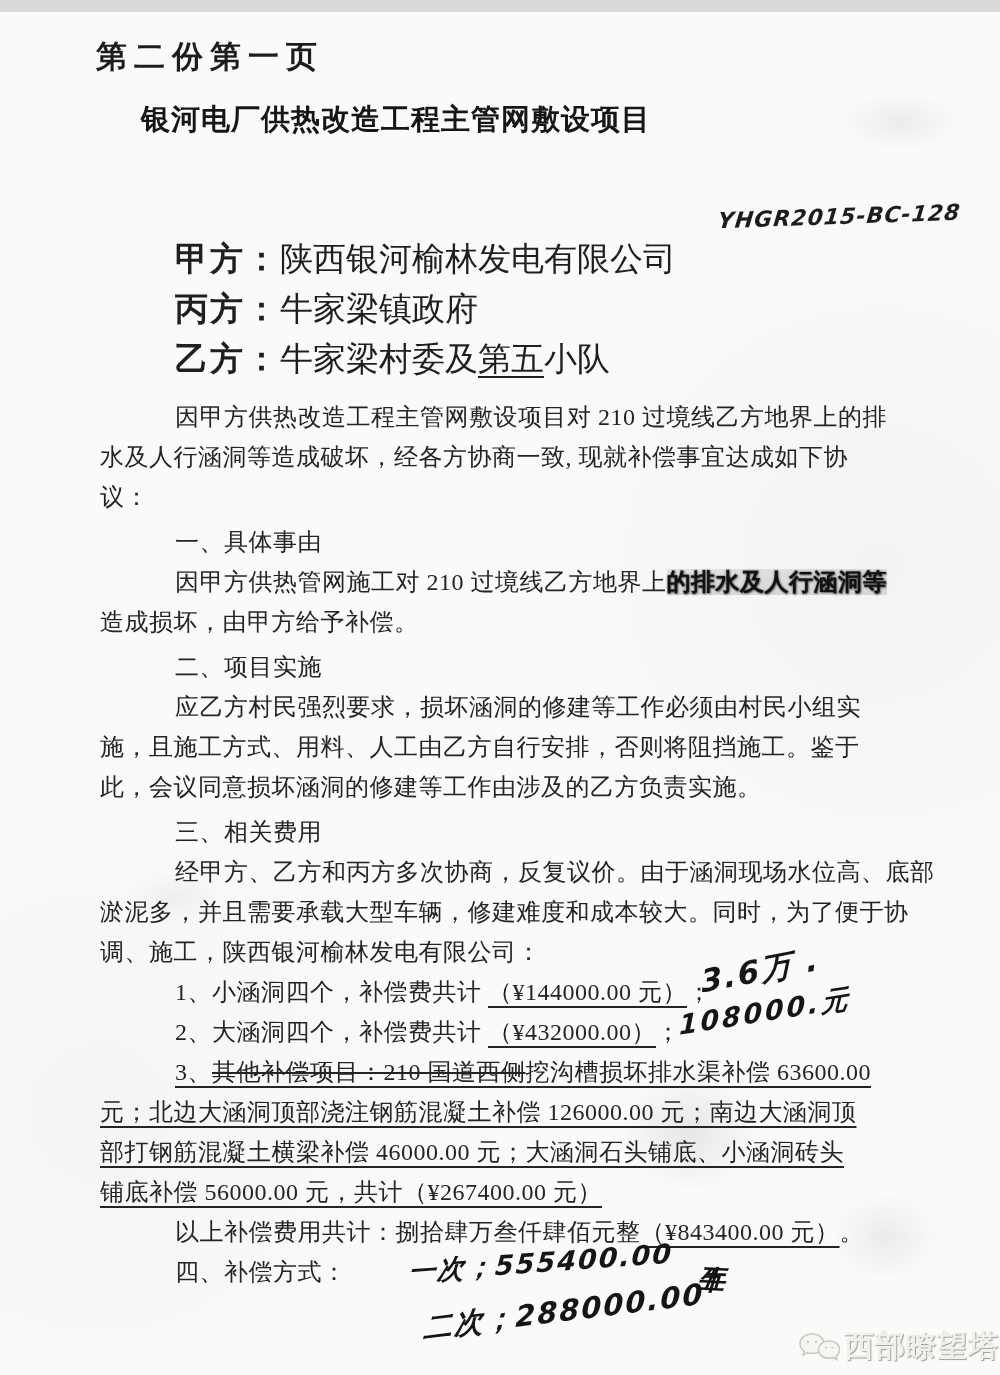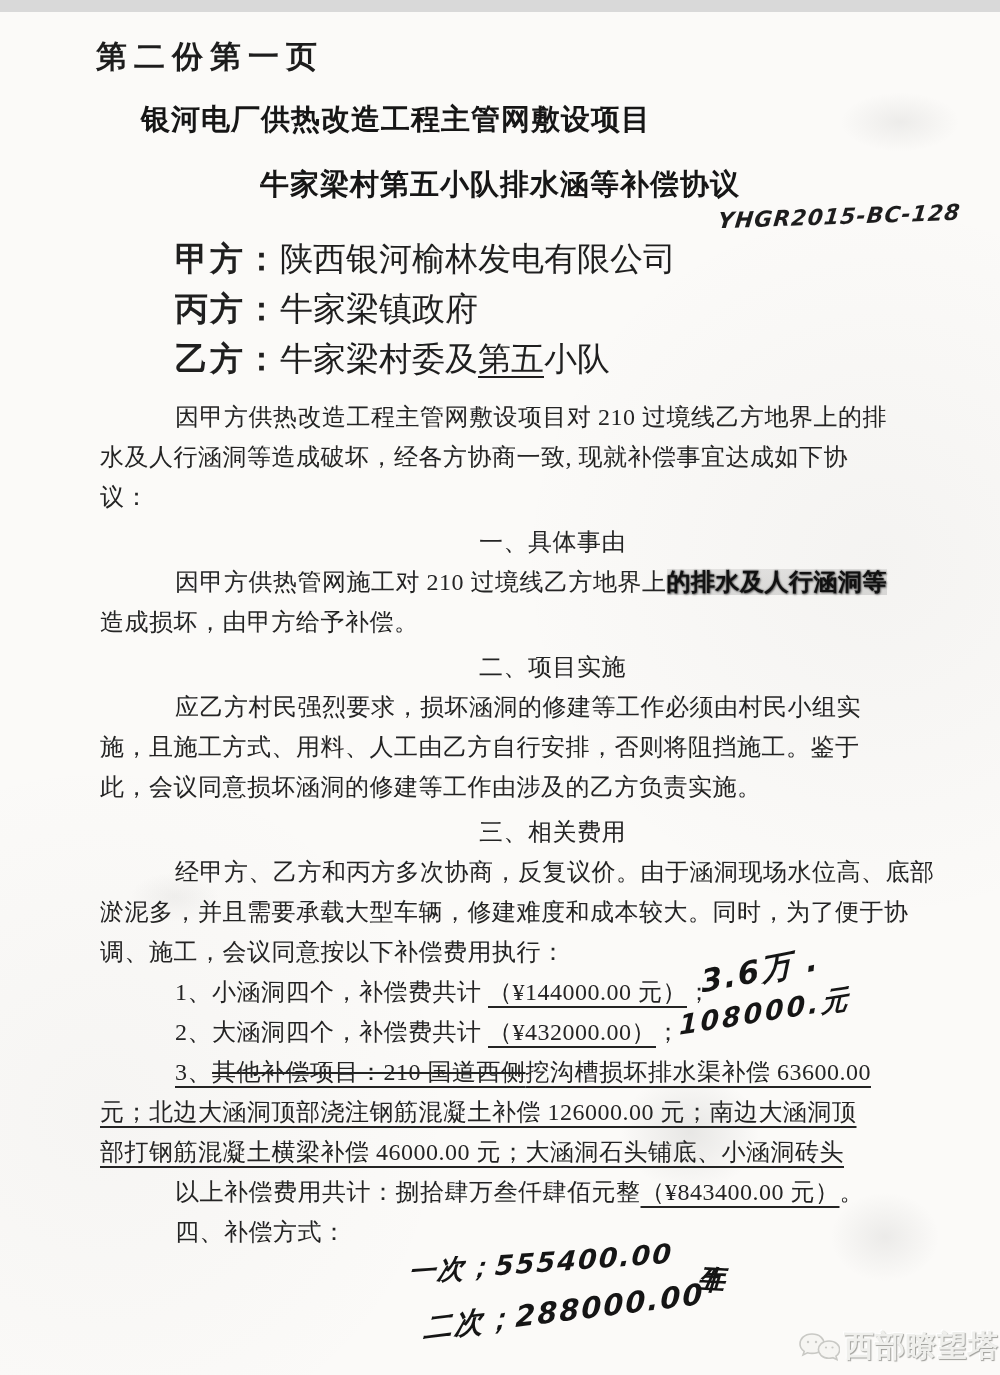--- a/index.html
+++ b/index.html
@@ -38,21 +38,21 @@
     font-size:22px;transform:rotate(-2deg) skewX(-8deg);
     font-weight:600;color:#1d1d1d;
     font-family:"DejaVu Sans",sans-serif;font-style:italic;letter-spacing:1px;
   }
   .parties{position:absolute;left:175px;top:222px;}
   .party{height:50px;line-height:50px;font-size:33px;white-space:nowrap;color:#1f1f1f;}
   .party .plabel{letter-spacing:2px;font-weight:600;}
   .content{position:absolute;left:100px;top:385px;width:830px;}
   .ln{height:40px;line-height:40px;font-size:24px;white-space:nowrap;color:#242424;letter-spacing:0.5px;}
   .indent{padding-left:75px;}
-  .sp{margin-top:5px;text-align:center;}
+  .sp{margin-top:5px;}
   .u{text-decoration:underline;text-decoration-thickness:2px;text-underline-offset:6px;}
   .su{text-decoration:underline line-through;text-decoration-thickness:2px;text-underline-offset:6px;}
   .smudge{
     font-weight:700;color:#111;
     text-shadow:0 0 2px rgba(30,30,30,0.85), 1px 1px 2px rgba(60,60,60,0.6);
     background:linear-gradient(rgba(110,110,110,0.16),rgba(110,110,110,0.22));
   }
   .hw{
     position:absolute;
     font-family:"DejaVu Sans",sans-serif;font-style:italic;font-weight:600;
@@ -85,21 +85,20 @@
 
 <div class="page">
 
   <div class="blob blob1"></div>
   <div class="blob blob2"></div>
   <div class="blob blob4"></div>
   <div class="blob blob5"></div>
 
   <div class="corner-label">第二份第一页</div>
   <div class="doc-title">银河电厂供热改造工程主管网敷设项目</div>
-  <div class="doc-subtitle">牛家梁村第五小队排水涵等补偿协议</div>
   <div class="doc-code">YHGR2015-BC-128</div>
 
   <div class="parties">
     <div class="party">
       <span class="plabel">甲方：</span><span>陕西银河榆林发电有限公司</span>
     </div>
     <div class="party">
       <span class="plabel">丙方：</span><span>牛家梁镇政府</span>
     </div>
     <div class="party">
@@ -119,34 +118,35 @@
     <div class="ln">造成损坏，由甲方给予补偿。</div>
 
     <div class="ln indent sp">二、项目实施</div>
     <div class="ln indent">应乙方村民强烈要求，损坏涵洞的修建等工作必须由村民小组实</div>
     <div class="ln">施，且施工方式、用料、人工由乙方自行安排，否则将阻挡施工。鉴于</div>
     <div class="ln">此，会议同意损坏涵洞的修建等工作由涉及的乙方负责实施。</div>
 
     <div class="ln indent sp">三、相关费用</div>
     <div class="ln indent">经甲方、乙方和丙方多次协商，反复议价。由于涵洞现场水位高、底部</div>
     <div class="ln">淤泥多，并且需要承载大型车辆，修建难度和成本较大。同时，为了便于协</div>
-    <div class="ln">调、施工，会议同意按以下补偿费用执行：</div>
+    <div class="ln">调、施工，陕西银河榆林发电有限公司：</div>
 
     <div class="ln indent">
       <span>1、小涵洞四个，补偿费共计 </span><span class="u">（¥144000.00 元）</span><span>；</span>
     </div>
     <div class="ln indent">
       <span>2、大涵洞四个，补偿费共计 </span><span class="u">（¥432000.00）</span><span>；</span>
     </div>
 
     <div class="ln indent">
       <span class="u">3、</span><span class="su">其他补偿项目：210 国道西侧</span><span class="u">挖沟槽损坏排水渠补偿 63600.00</span>
     </div>
     <div class="ln"><span class="u">元；北边大涵洞顶部浇注钢筋混凝土补偿 126000.00 元；南边大涵洞顶</span></div>
     <div class="ln"><span class="u">部打钢筋混凝土横梁补偿 46000.00 元；大涵洞石头铺底、小涵洞砖头</span></div>
+    <div class="ln"><span class="u">铺底补偿 56000.00 元，共计（¥267400.00 元）</span></div>
 
     <div class="ln indent">
       <span>以上补偿费用共计：捌拾肆万叁仟肆佰元整</span><span class="u">（¥843400.00 元）</span><span>。</span>
     </div>
 
     <div class="ln indent">四、补偿方式：</div>
   </div>
 
   <div class="hw hw-amount1">3.6万 .</div>
   <div class="hw hw-amount2">108000.元</div>

